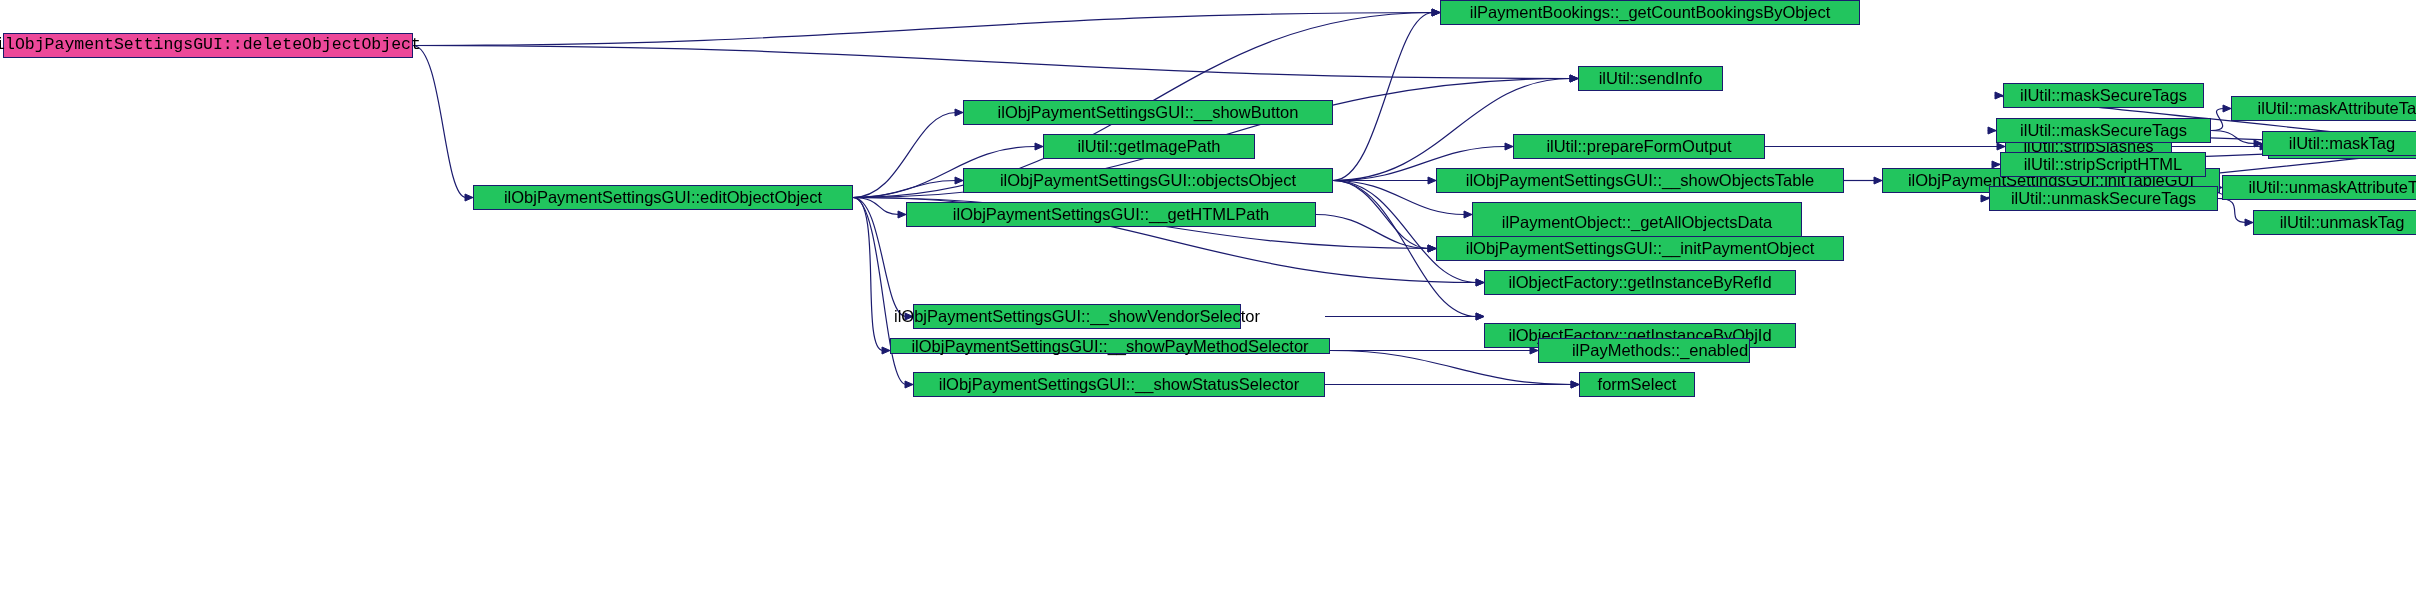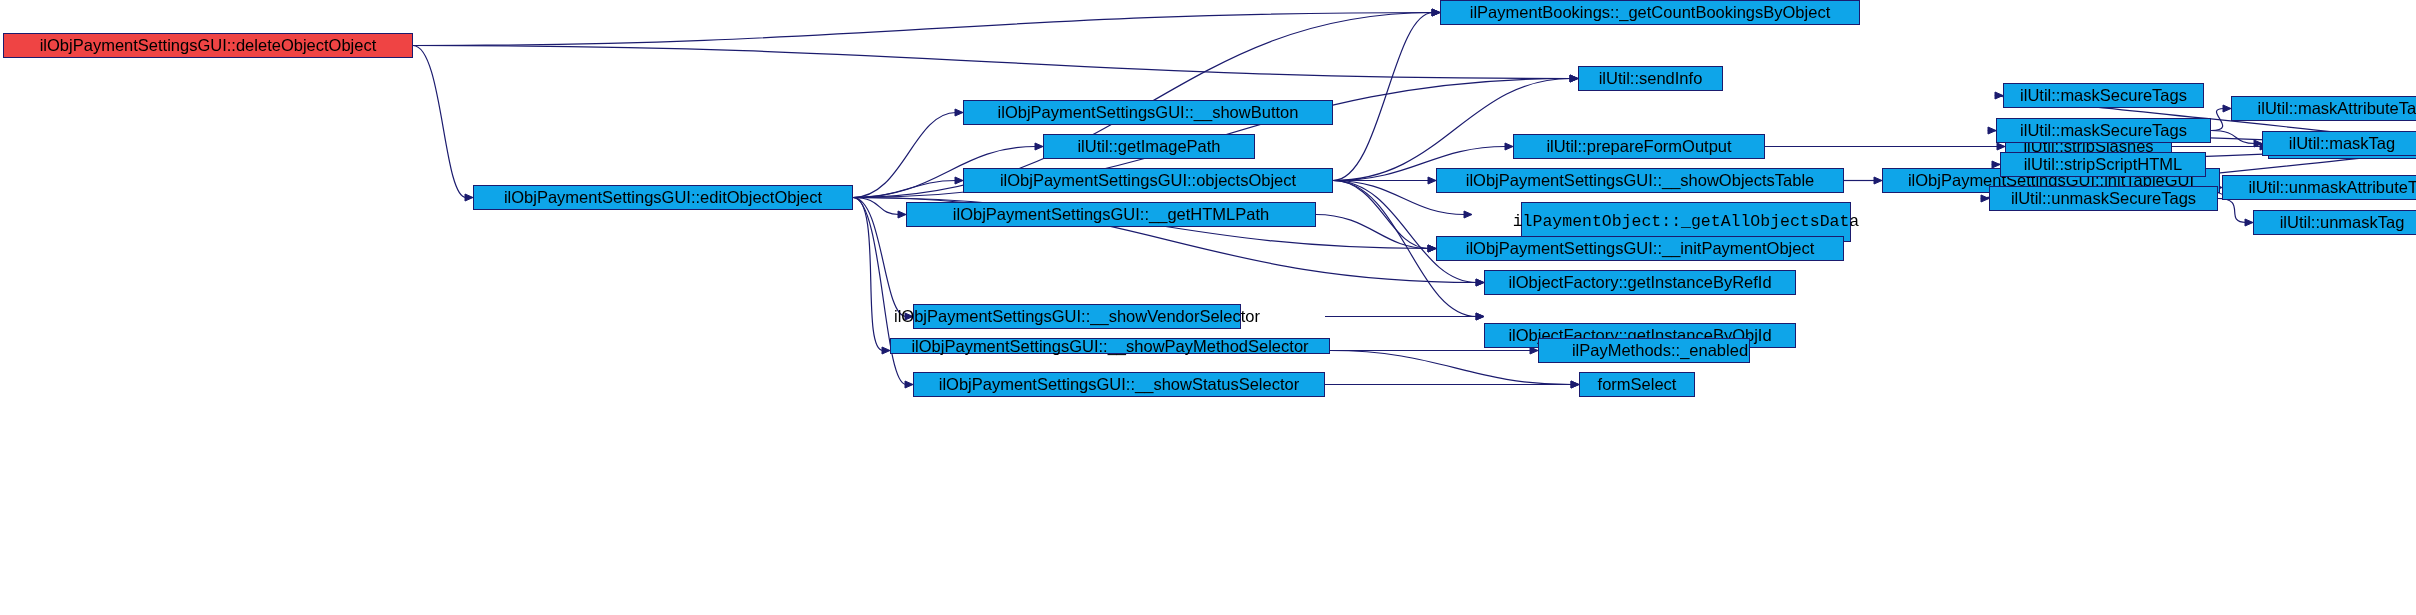--- a/index.html
+++ b/index.html
@@ -1,21 +1,21 @@
 <!DOCTYPE html>
 <html><head>
 <meta charset="utf-8">
 <style>
   html,body{margin:0;padding:0;background:#ffffff;}
   #canvas{position:relative;width:2416px;height:615px;background:#ffffff;
           font-family:"Liberation Sans", sans-serif;overflow:hidden;}
   .node{position:absolute;box-sizing:border-box;border:1px solid #1b1b6e;
-        background:#0ea5e9;color:#000000;font-size:16.5px;line-height:1;
+        background:#22c55e;color:#000000;font-size:16.5px;line-height:1;
         display:flex;align-items:center;justify-content:center;white-space:nowrap;}
-  .node.root{background:#ef4444;}
+  .node.root{background:#ec4899;font-family:Liberation Mono, monospace;}
   svg.edges{position:absolute;left:0;top:0;width:2416px;height:615px;overflow:visible;}
   svg.edges path{fill:none;stroke:#1b1b6e;stroke-width:1.2px;}
   svg.edges polygon{fill:#1b1b6e;stroke:#1b1b6e;}
 </style>
 </head>
 <body>
 
 <div id="canvas">
   <svg class="edges" id="edge-layer">
       <path d="M413,45.5 C875.1500000000001,45.5 977.8499999999999,12.5 1433,12.5"></path>
@@ -99,21 +99,21 @@
       <div class="node root" style="left: 3px; top: 33px; width: 410px; height: 25px;">ilObjPaymentSettingsGUI::deleteObjectObject</div>
       <div class="node" style="left: 1440px; top: 0px; width: 420px; height: 25px;">ilPaymentBookings::_getCountBookingsByObject</div>
       <div class="node" style="left: 1578px; top: 66px; width: 145px; height: 25px;">ilUtil::sendInfo</div>
       <div class="node" style="left: 963px; top: 100px; width: 370px; height: 25px;">ilObjPaymentSettingsGUI::__showButton</div>
       <div class="node" style="left: 1043px; top: 134px; width: 212px; height: 25px;">ilUtil::getImagePath</div>
       <div class="node" style="left: 473px; top: 185px; width: 380px; height: 25px;">ilObjPaymentSettingsGUI::editObjectObject</div>
       <div class="node" style="left: 963px; top: 168px; width: 370px; height: 25px;">ilObjPaymentSettingsGUI::objectsObject</div>
       <div class="node" style="left: 906px; top: 202px; width: 410px; height: 25px;">ilObjPaymentSettingsGUI::__getHTMLPath</div>
       <div class="node" style="left: 1513px; top: 134px; width: 252px; height: 25px;">ilUtil::prepareFormOutput</div>
       <div class="node" style="left: 1436px; top: 168px; width: 408px; height: 25px;">ilObjPaymentSettingsGUI::__showObjectsTable</div>
-      <div class="node" style="left: 1521px; top: 202px; width: 330px; height: 40px; font-family: Liberation Mono, monospace;">ilPaymentObject::_getAllObjectsData</div>
+      <div class="node" style="left: 1472px; top: 202px; width: 330px; height: 40px;">ilPaymentObject::_getAllObjectsData</div>
       <div class="node" style="left: 1436px; top: 236px; width: 408px; height: 25px;">ilObjPaymentSettingsGUI::__initPaymentObject</div>
       <div class="node" style="left: 1484px; top: 270px; width: 312px; height: 25px;">ilObjectFactory::getInstanceByRefId</div>
       <div class="node" style="left: 913px; top: 304px; width: 328px; height: 25px;">ilObjPaymentSettingsGUI::__showVendorSelector</div>
       <div class="node" style="left: 1484px; top: 304px; width: 312px; height: 25px; margin-top: 19px;">ilObjectFactory::getInstanceByObjId</div>
       <div class="node" style="left: 890px; top: 338px; width: 440px; height: 16px;">ilObjPaymentSettingsGUI::__showPayMethodSelector</div>
       <div class="node" style="left: 1538px; top: 338px; width: 212px; height: 25px; padding-left: 32px;">ilPayMethods::_enabled</div>
       <div class="node" style="left: 913px; top: 372px; width: 412px; height: 25px;">ilObjPaymentSettingsGUI::__showStatusSelector</div>
       <div class="node" style="left: 1579px; top: 372px; width: 116px; height: 25px;">formSelect</div>
       <div class="node" style="left: 2005px; top: 134px; width: 167px; height: 25px;">ilUtil::stripSlashes</div>
       <div class="node" style="left: 1882px; top: 168px; width: 338px; height: 25px;">ilObjPaymentSettingsGUI::initTableGUI</div>

